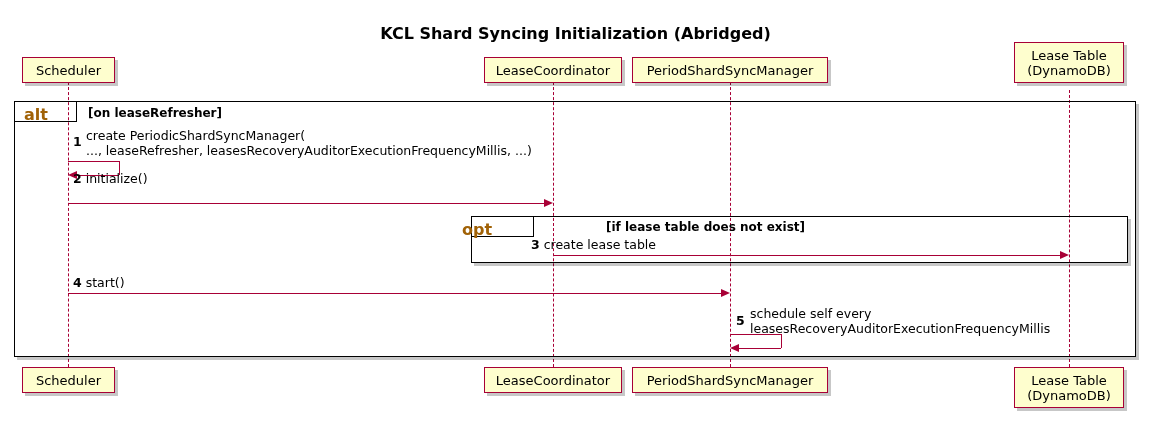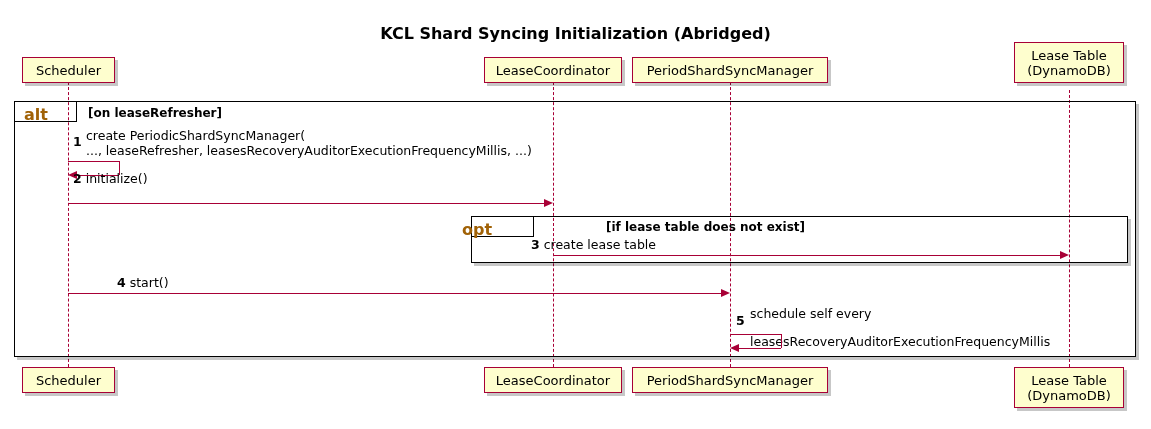--- a/index.html
+++ b/index.html
@@ -175,32 +175,32 @@
   <div class="msg-line" style="left:68px; top:203px; width:476px;"></div>
   <div class="arrow-right" style="left:544px; top:199px;"></div>
 
   <div class="msg-label" style="left:531px; top:238px;">
     <span class="msg-num">3</span>
     <span>create lease table</span>
   </div>
   <div class="msg-line" style="left:553px; top:255px; width:507px;"></div>
   <div class="arrow-right" style="left:1060px; top:251px;"></div>
 
-  <div class="msg-label" style="left:73px; top:276px;margin-left:44px;">
+  <div class="msg-label" style="left:73px; top:276px;">
     <span class="msg-num">4</span>
     <span>start()</span>
   </div>
   <div class="msg-line" style="left:68px; top:293px; width:653px;"></div>
   <div class="arrow-right" style="left:721px; top:289px;"></div>
 
   <div class="msg-label" style="left:736px; top:314px;">
     <span class="msg-num">5</span>
   </div>
   <div class="msg-text-2" style="left:750px; top:306px;">schedule self every</div>
-  <div class="msg-text-2" style="left:750px; top:321px;margin-top:13px;">  leasesRecoveryAuditorExecutionFrequencyMillis</div>
+  <div class="msg-text-2" style="left:750px; top:321px;">  leasesRecoveryAuditorExecutionFrequencyMillis</div>
   <div class="msg-line" style="left:730px; top:334px; width:51px;"></div>
   <div class="msg-vline" style="left:781px; top:334px; height:14px;"></div>
   <div class="msg-line" style="left:739px; top:348px; width:42px;"></div>
   <div class="arrow-left" style="left:730px; top:344px;"></div>
 
   <div class="participant" style="left:22px; top:57px; width:93px; height:26px;">
     <span class="pline">Scheduler</span>
   </div>
 
   <div class="participant" style="left:484px; top:57px; width:138px; height:26px;">

